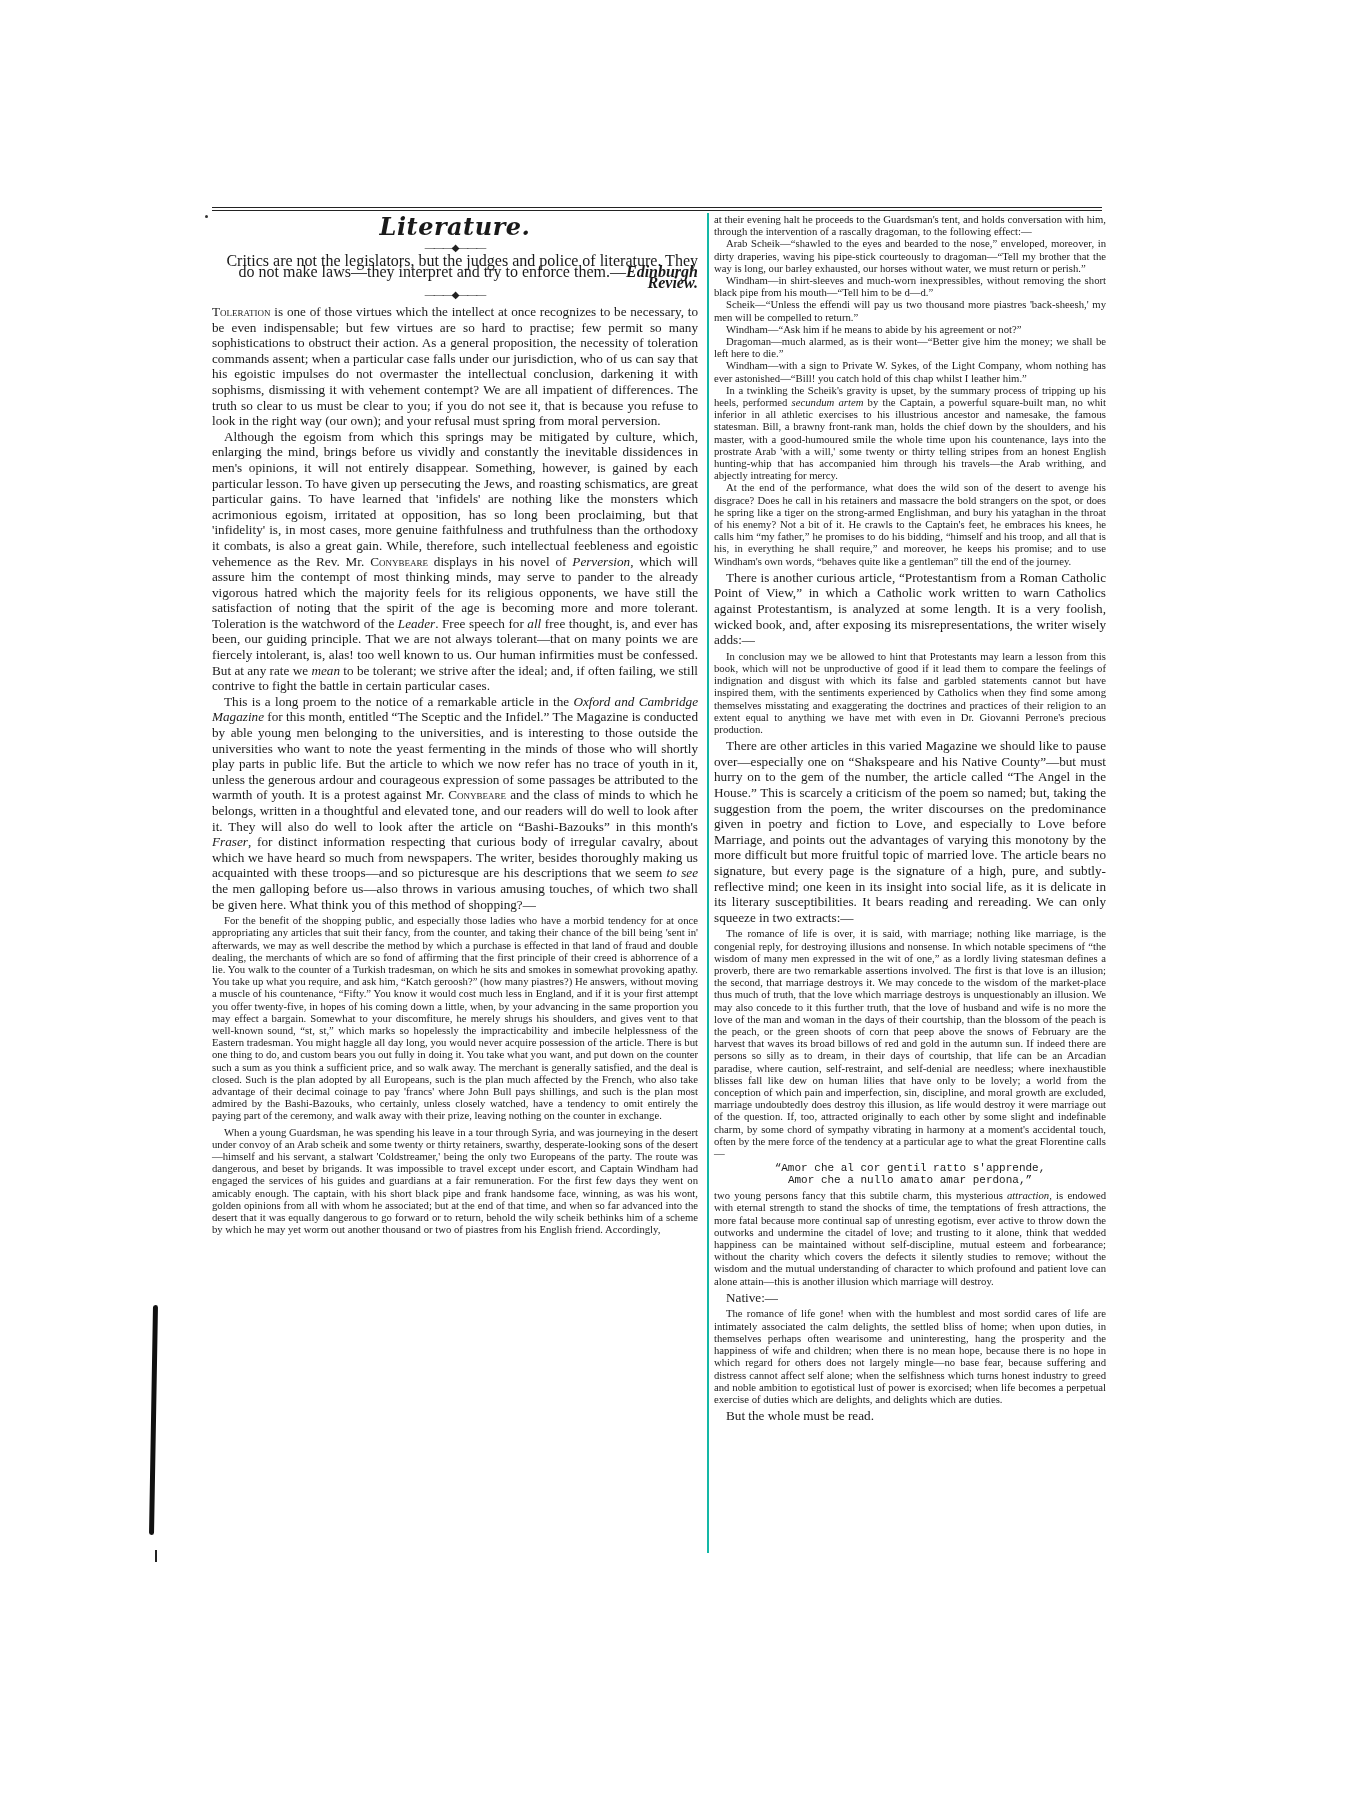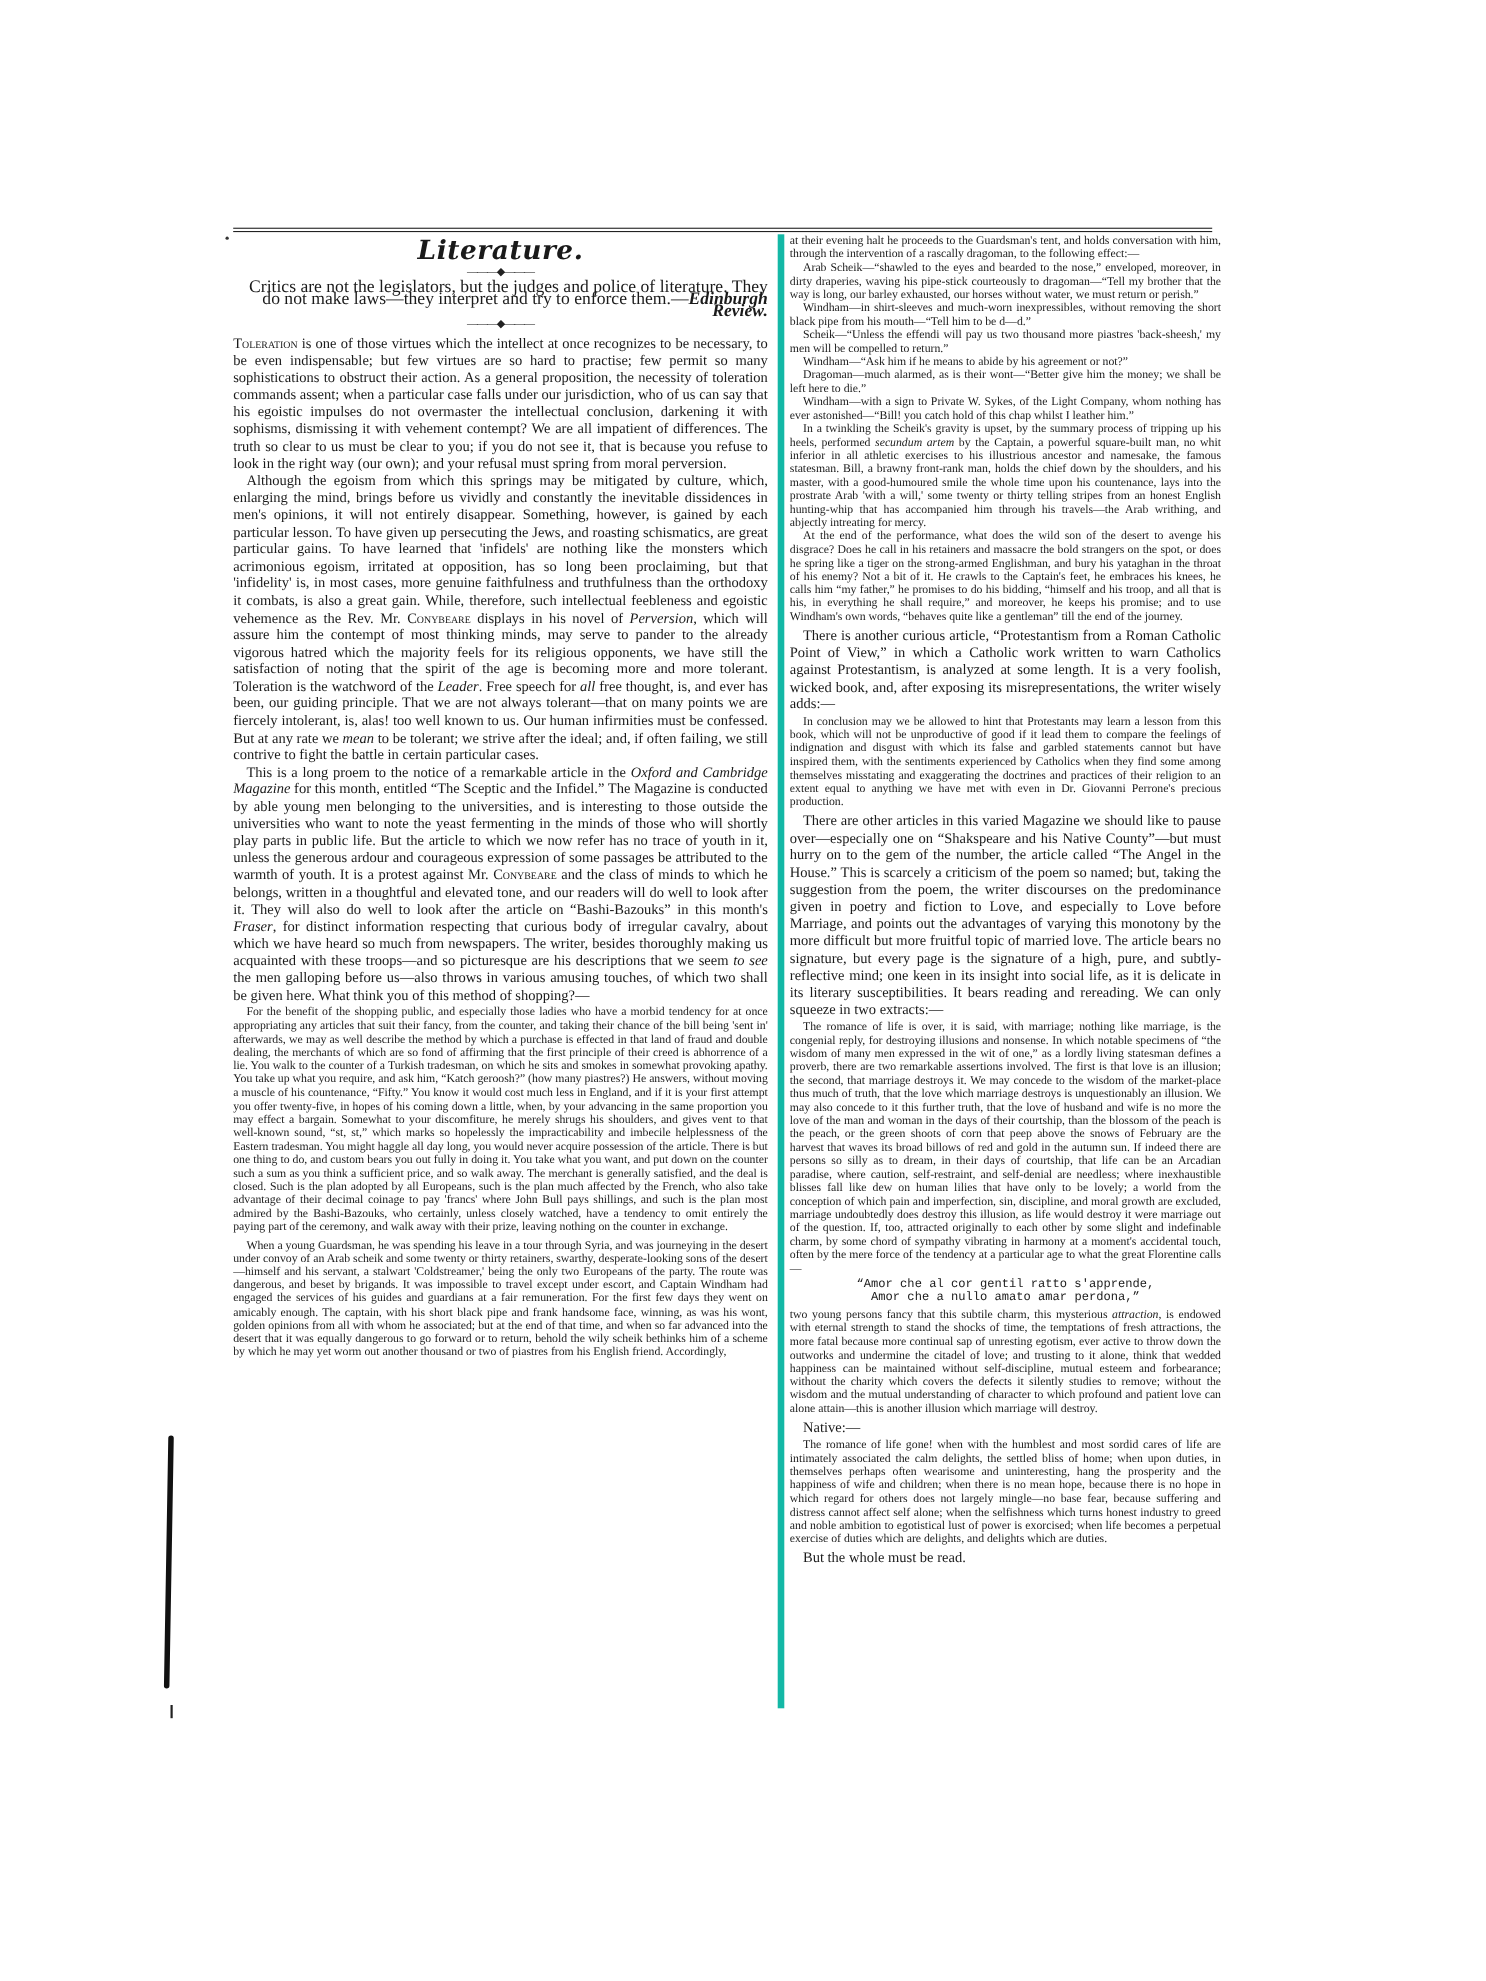--- a/index.html
+++ b/index.html
@@ -6,21 +6,21 @@
   body { width:1351px; height:1801px; position:relative; overflow:hidden; font-family:"Liberation Serif","DejaVu Serif",serif; color:#1a1a1a; }
   .page { position:absolute; left:212px; top:205px; width:890px; }
   .masthead { position:relative; height:22px; font-family:"Liberation Serif",serif; }
   .mh-date { position:absolute; left:-4px; top:0; font-size:17px; font-variant:small-caps; letter-spacing:0.3px; font-weight:bold; }
   .mh-title { position:absolute; left:320px; top:0; font-size:17px; letter-spacing:13px; font-weight:bold; }
   .mh-page { position:absolute; right:-6px; top:0; font-size:17px; font-weight:bold; }
   .rule { border-top:3px double #222; height:0; margin-top:2px; border-top-width:4px; }
   .cols { position:relative; margin-top:2px; }
   .col { position:absolute; top:0; }
   .col-left { left:0; width:486px; }
-  .col-right { left:495px; width:392px; border-left:6px solid #14b8a6; padding-left:5px; height:1340px; }
+  .col-right { left:495px; width:392px; border-left:2px solid #14b8a6; padding-left:5px; height:1340px; }
   .section-title { text-align:center; font-family:"DejaVu Serif",serif; font-size:24px; font-weight:bold; letter-spacing:0.5px; margin:0 0 2px 0; line-height:28px; font-style:italic; }
   .ornament { text-align:center; font-size:10px; line-height:10px; color:#222; letter-spacing:-1px; }
   .epigraph { font-size:16px; line-height:11px; text-align:right; margin:2px 0 2px 0; }
   .epigraph i { font-weight:bold; }
   p { margin:0; text-align:justify; }
   .body { font-size:13.2px; line-height:15.6px; text-indent:12px; }
   .quote { font-size:10.7px; line-height:12.2px; text-indent:12px; margin-top:2px; margin-bottom:2px; }
   .sc { font-variant:small-caps; }
   .verse { text-align:center; font-size:11px; line-height:12px; margin:3px 0;font-family:Liberation Mono, monospace; }
   .verse div { text-align:center; }

